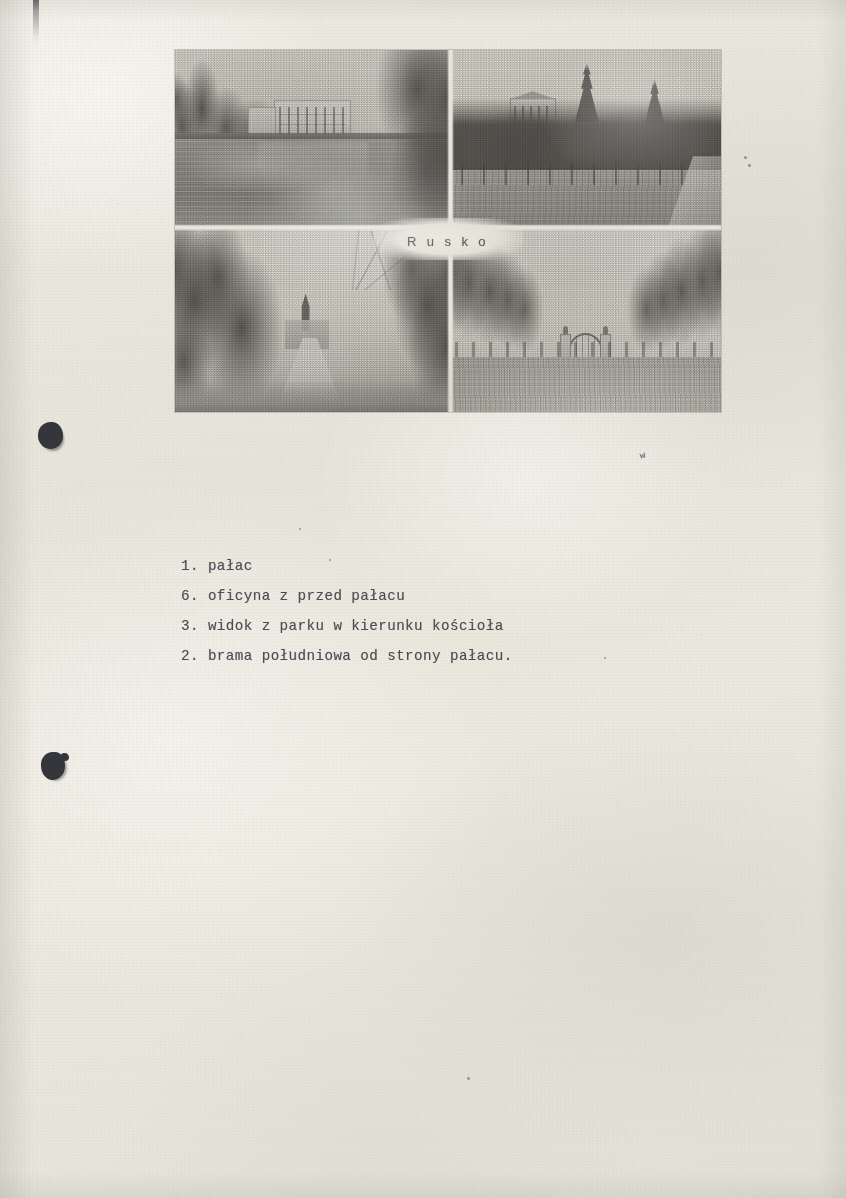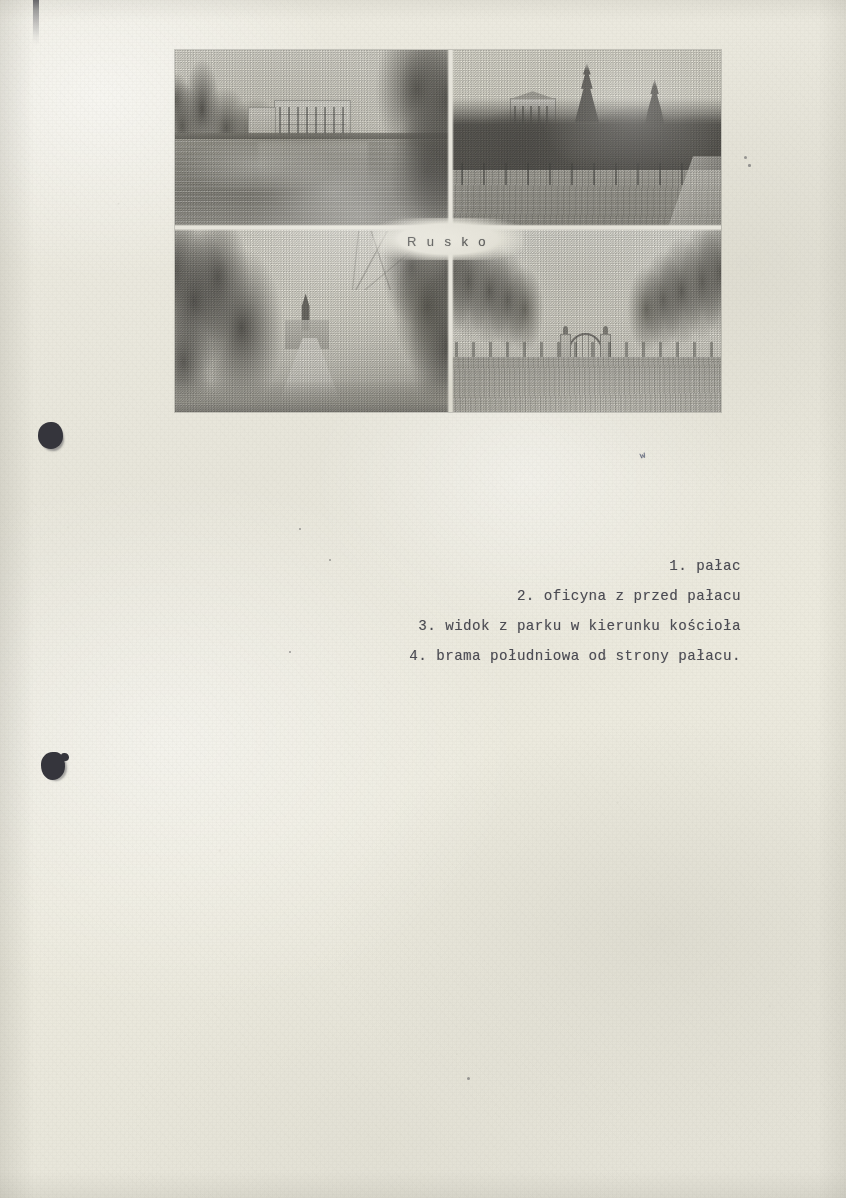--- a/index.html
+++ b/index.html
@@ -494,21 +494,21 @@
   .corr-mark {
     position: absolute;
     left: 459px;
     top: -6px;
     font-size: 9px;
     color: #5a6278;
     transform: rotate(-14deg);
     letter-spacing: 0;
   }
   .list-block { margin-top: 14px; }
-  .list-line { white-space: pre; text-align: right; }
+  .list-line { white-space: pre; }
 </style>
 </head>
 <body>
 
 <div class="page">
 
   <div class="paper-base"></div>
   <div class="paper-grain"></div>
   <div class="paper-fibers"></div>
 
@@ -604,21 +604,21 @@
 
   <div class="typescript">
 
     <div class="tl caption-line-1">
       <span class="corr-mark">w</span>
     </div>
 
 
     <div class="list-block">
       <div class="tl list-line">1. pałac</div>
-      <div class="tl list-line">2. oficyna z przed pałacu</div>
+      <div class="tl list-line">6. oficyna z przed pałacu</div>
       <div class="tl list-line">3. widok z parku w kierunku kościoła</div>
-      <div class="tl list-line">4. brama południowa od strony pałacu.</div>
+      <div class="tl list-line">2. brama południowa od strony pałacu.</div>
     </div>
 
   </div>
 
   <div class="edge-shade"></div>
 </div>
 
 </body></html>

